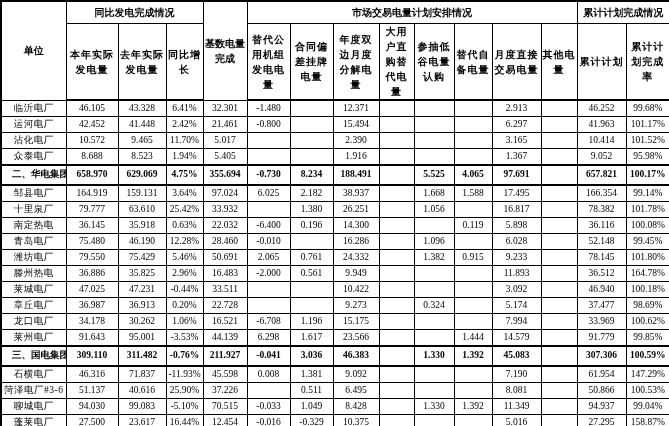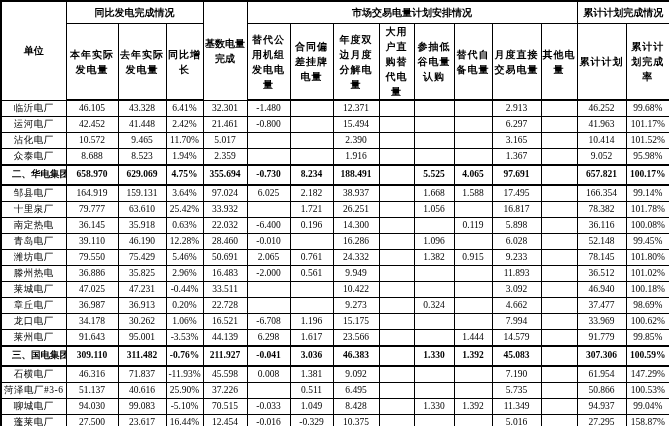--- a/index.html
+++ b/index.html
@@ -155,21 +155,21 @@
           <td class="value-cell">3.165</td>
           <td class="value-cell"></td>
           <td class="value-cell">10.414</td>
           <td class="value-cell">101.52%</td>
         </tr>
         <tr class="data-row">
           <td class="unit-cell">众泰电厂</td>
           <td class="value-cell">8.688</td>
           <td class="value-cell">8.523</td>
           <td class="value-cell">1.94%</td>
-          <td class="value-cell">2.359</td>
+          <td class="value-cell">5.405</td>
           <td class="value-cell"></td>
           <td class="value-cell"></td>
           <td class="value-cell">1.916</td>
           <td class="value-cell"></td>
           <td class="value-cell"></td>
           <td class="value-cell"></td>
           <td class="value-cell">1.367</td>
           <td class="value-cell"></td>
           <td class="value-cell">9.052</td>
           <td class="value-cell">95.98%</td>
@@ -208,21 +208,21 @@
           <td class="value-cell">166.354</td>
           <td class="value-cell">99.14%</td>
         </tr>
         <tr class="data-row">
           <td class="unit-cell">十里泉厂</td>
           <td class="value-cell">79.777</td>
           <td class="value-cell">63.610</td>
           <td class="value-cell">25.42%</td>
           <td class="value-cell">33.932</td>
           <td class="value-cell"></td>
-          <td class="value-cell">1.721</td>
+          <td class="value-cell">1.380</td>
           <td class="value-cell">26.251</td>
           <td class="value-cell"></td>
           <td class="value-cell">1.056</td>
           <td class="value-cell"></td>
           <td class="value-cell">16.817</td>
           <td class="value-cell"></td>
           <td class="value-cell">78.382</td>
           <td class="value-cell">101.78%</td>
         </tr>
         <tr class="data-row">
@@ -237,21 +237,21 @@
           <td class="value-cell"></td>
           <td class="value-cell"></td>
           <td class="value-cell">0.119</td>
           <td class="value-cell">5.898</td>
           <td class="value-cell"></td>
           <td class="value-cell">36.116</td>
           <td class="value-cell">100.08%</td>
         </tr>
         <tr class="data-row">
           <td class="unit-cell">青岛电厂</td>
-          <td class="value-cell">39.110</td>
+          <td class="value-cell">75.480</td>
           <td class="value-cell">46.190</td>
           <td class="value-cell">12.28%</td>
           <td class="value-cell">28.460</td>
           <td class="value-cell">-0.010</td>
           <td class="value-cell"></td>
           <td class="value-cell">16.286</td>
           <td class="value-cell"></td>
           <td class="value-cell">1.096</td>
           <td class="value-cell"></td>
           <td class="value-cell">6.028</td>
@@ -284,21 +284,21 @@
           <td class="value-cell">16.483</td>
           <td class="value-cell">-2.000</td>
           <td class="value-cell">0.561</td>
           <td class="value-cell">9.949</td>
           <td class="value-cell"></td>
           <td class="value-cell"></td>
           <td class="value-cell"></td>
           <td class="value-cell">11.893</td>
           <td class="value-cell"></td>
           <td class="value-cell">36.512</td>
-          <td class="value-cell">101.02%</td>
+          <td class="value-cell">164.78%</td>
         </tr>
         <tr class="data-row">
           <td class="unit-cell">莱城电厂</td>
           <td class="value-cell">47.025</td>
           <td class="value-cell">47.231</td>
           <td class="value-cell">-0.44%</td>
           <td class="value-cell">33.511</td>
           <td class="value-cell"></td>
           <td class="value-cell"></td>
           <td class="value-cell">10.422</td>
@@ -315,21 +315,21 @@
           <td class="value-cell">36.987</td>
           <td class="value-cell">36.913</td>
           <td class="value-cell">0.20%</td>
           <td class="value-cell">22.728</td>
           <td class="value-cell"></td>
           <td class="value-cell"></td>
           <td class="value-cell">9.273</td>
           <td class="value-cell"></td>
           <td class="value-cell">0.324</td>
           <td class="value-cell"></td>
-          <td class="value-cell">4.662</td>
+          <td class="value-cell">5.174</td>
           <td class="value-cell"></td>
           <td class="value-cell">37.477</td>
           <td class="value-cell">98.69%</td>
         </tr>
         <tr class="data-row">
           <td class="unit-cell">龙口电厂</td>
           <td class="value-cell">34.178</td>
           <td class="value-cell">30.262</td>
           <td class="value-cell">1.06%</td>
           <td class="value-cell">16.521</td>
@@ -400,21 +400,21 @@
           <td class="value-cell">51.137</td>
           <td class="value-cell">40.616</td>
           <td class="value-cell">25.90%</td>
           <td class="value-cell">37.226</td>
           <td class="value-cell"></td>
           <td class="value-cell">0.511</td>
           <td class="value-cell">6.495</td>
           <td class="value-cell"></td>
           <td class="value-cell"></td>
           <td class="value-cell"></td>
-          <td class="value-cell">5.735</td>
+          <td class="value-cell">8.081</td>
           <td class="value-cell"></td>
           <td class="value-cell">50.866</td>
           <td class="value-cell">100.53%</td>
         </tr>
         <tr class="data-row">
           <td class="unit-cell">聊城电厂</td>
           <td class="value-cell">94.030</td>
           <td class="value-cell">99.083</td>
           <td class="value-cell">-5.10%</td>
           <td class="value-cell">70.515</td>

